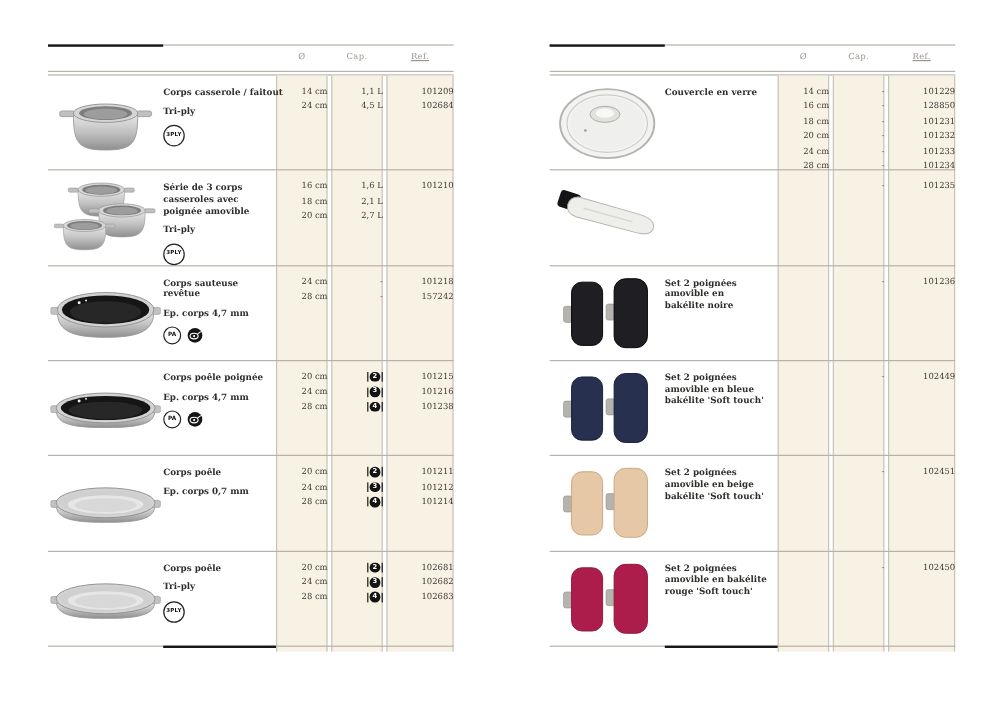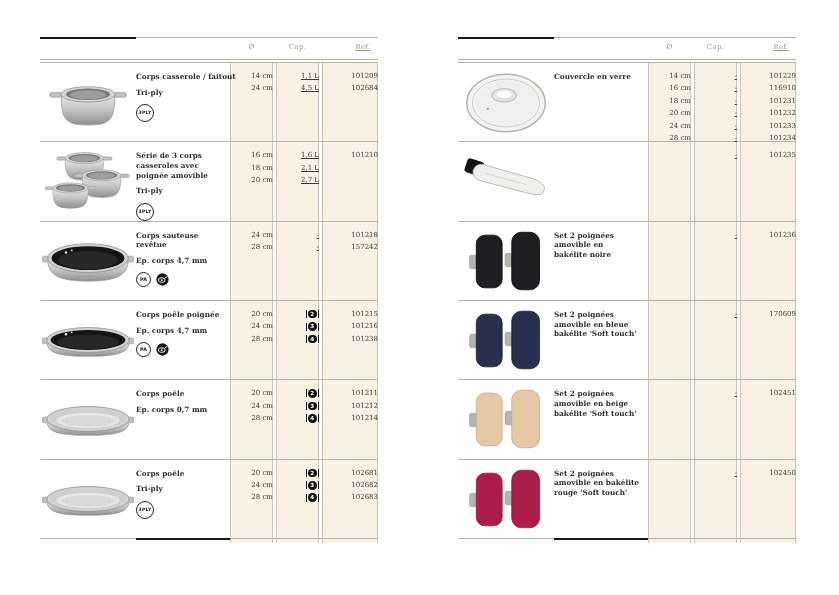--- a/index.html
+++ b/index.html
@@ -11,35 +11,35 @@
   .catalog-table{position:absolute;top:37px;width:338px;}
   #table-left{left:40px;}
   #table-right{left:458px;}
 
   
   .thead{position:relative;height:21px;border-top:1px solid #b6b2a9;border-bottom:1px solid #b6b2a9;}
   .black-seg{position:absolute;top:-1.5px;left:0;width:96px;height:2.5px;background:#191919;}
   .col-label{position:absolute;top:5px;font-size:7px;color:#9c978d;text-align:center;letter-spacing:.3px;}
   .lab-dia{left:190px;width:43px;}
   .lab-cap{left:236px;width:43px;}
-  .lab-ref{left:295px;width:56px;text-decoration:underline;}
+  .lab-ref{left:282px;width:56px;text-decoration:underline;}
 
   
   .tbody{position:relative;border-top:1px solid #b6b2a9;margin-top:2px;}
   .strip{position:absolute;top:0;bottom:-4px;background:#f8f2e5;border-left:1px solid #c9c4ba;border-right:1px solid #c9c4ba;box-sizing:border-box;z-index:0;}
   .strip-dia{left:190px;width:43px;}
   .strip-cap{left:236px;width:43px;}
   .strip-ref{left:282px;width:56px;}
   .bottom-black{position:absolute;left:96px;width:94px;height:2px;bottom:-1.5px;background:#191919;z-index:3;}
 
   .row{position:relative;z-index:1;height:79.33px;box-sizing:border-box;border-bottom:1px solid #b6b2a9;display:flex;}
   .cell{box-sizing:border-box;}
   .cell-desc{width:190px;display:flex;}
   .cell-dia{width:43px;}
-  .cell-cap{width:43px;text-decoration:underline;}
+  .cell-cap{width:43px;}
   .cell-ref{width:56px;}
   .gap3{width:3px;}
   .valcell{text-align:right;padding-top:7px;font-size:7px;line-height:12.4px;color:#3c3a35;}
   .val-line{height:12.4px;}
   .dash{color:#6b6861;}
 
   .desc-img{width:96px;display:flex;align-items:center;justify-content:center;}
   .desc-text{padding-top:9px;width:94px;font-size:7.3px;font-weight:bold;color:#2e2d2a;line-height:9.6px;}
   .title{white-space:pre;}
   .subtitle{margin-top:6px;white-space:pre;}
@@ -424,21 +424,21 @@
             <div class="val-line dash">-</div>
             <div class="val-line dash">-</div>
             <div class="val-line dash">-</div>
             <div class="val-line dash">-</div>
             <div class="val-line dash">-</div>
             <div class="val-line dash">-</div>
           </div>
           <div class="gap3"></div>
           <div class="cell valcell cell-ref">
             <div class="val-line">101229</div>
-            <div class="val-line">116910</div>
+            <div class="val-line">128850</div>
             <div class="val-line">101231</div>
             <div class="val-line">101232</div>
             <div class="val-line">101233</div>
             <div class="val-line">101234</div>
           </div>
         </div>
         <div class="row">
           <div class="cell cell-desc">
             <div class="desc-img">
               <svg width="92" height="70" viewBox="0 0 96 72">
@@ -502,21 +502,21 @@
 bakélite 'Soft touch'</div>
             </div>
           </div>
           <div class="cell valcell cell-dia"></div>
           <div class="gap3"></div>
           <div class="cell valcell cell-cap">
             <div class="val-line dash">-</div>
           </div>
           <div class="gap3"></div>
           <div class="cell valcell cell-ref">
-            <div class="val-line">170609</div>
+            <div class="val-line">102449</div>
           </div>
         </div>
         <div class="row">
           <div class="cell cell-desc">
             <div class="desc-img">
               <svg width="92" height="70" viewBox="0 0 96 72">
                 <rect x="10" y="30" width="8" height="14" rx="2" fill="#b5b3ae" stroke="#8f8d88" stroke-width="0.5"></rect>
  <rect x="17" y="9" width="27" height="55" rx="9" fill="#e6c7a6" stroke="#c9a37e" stroke-width="0.8"></rect>
  <rect x="47" y="28" width="8" height="14" rx="2" fill="#b5b3ae" stroke="#8f8d88" stroke-width="0.5"></rect>
  <rect x="54" y="6" width="29" height="60" rx="10" fill="#e6c7a6" stroke="#c9a37e" stroke-width="0.8"></rect>

